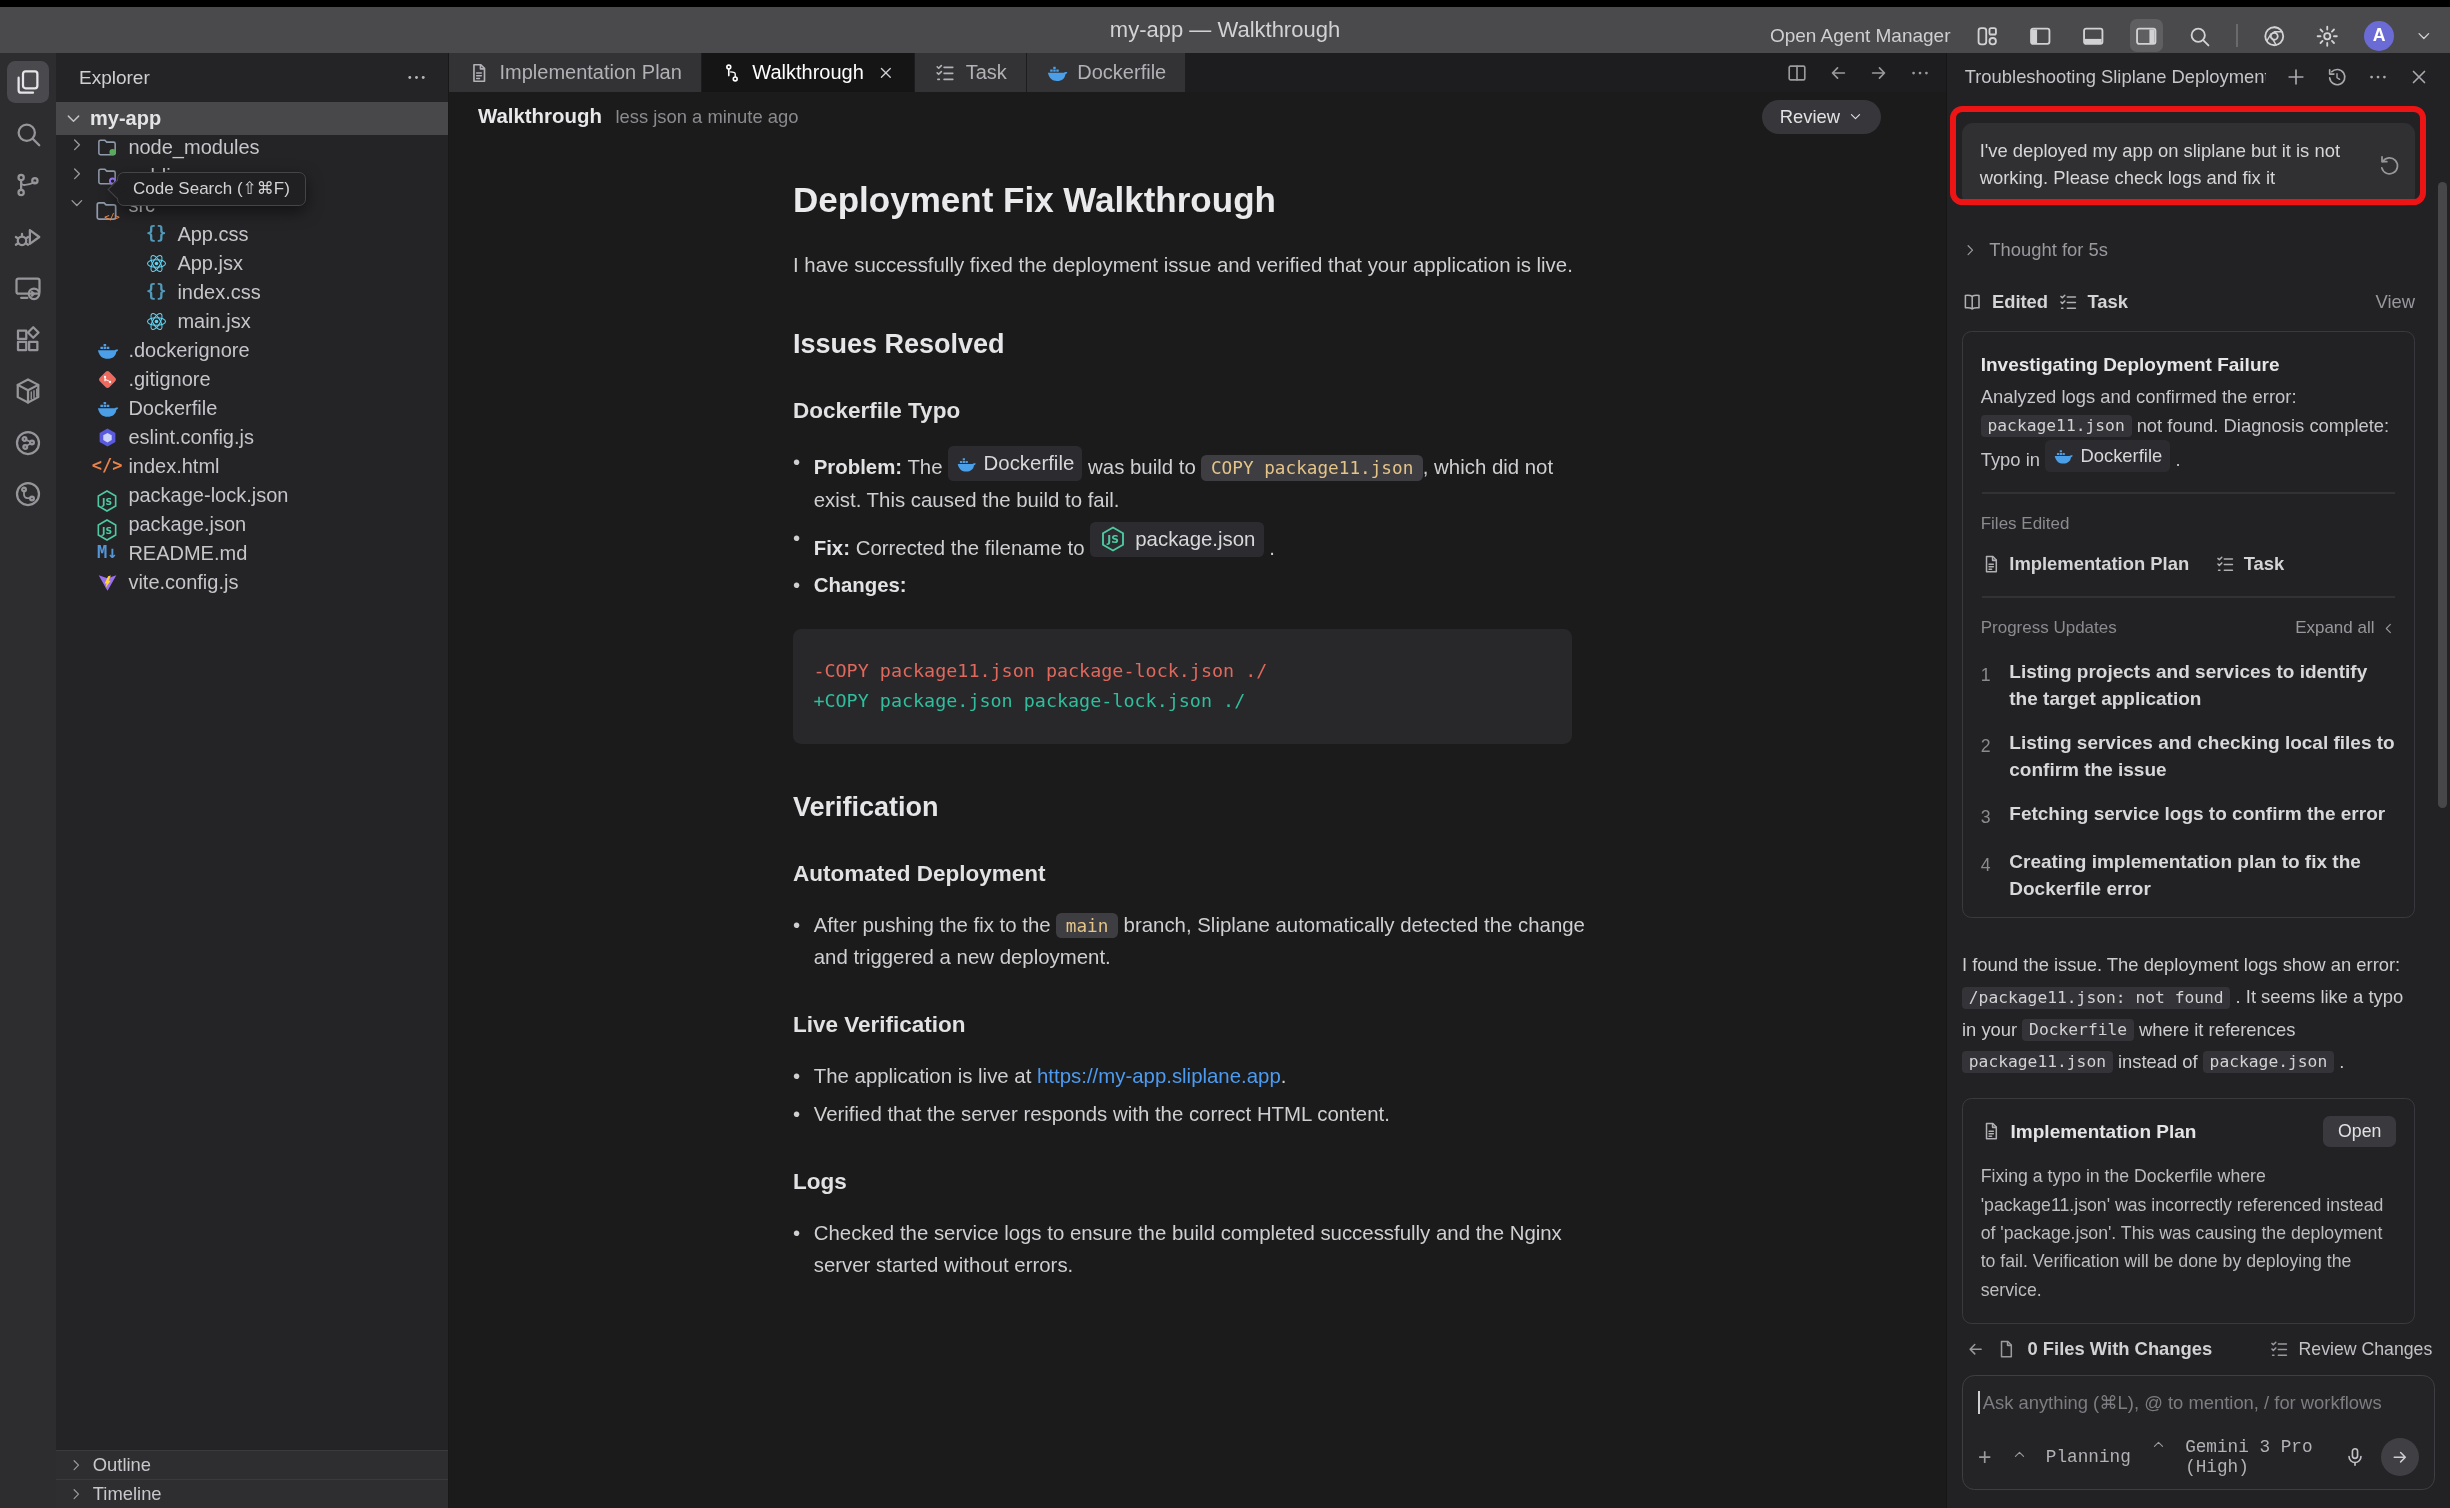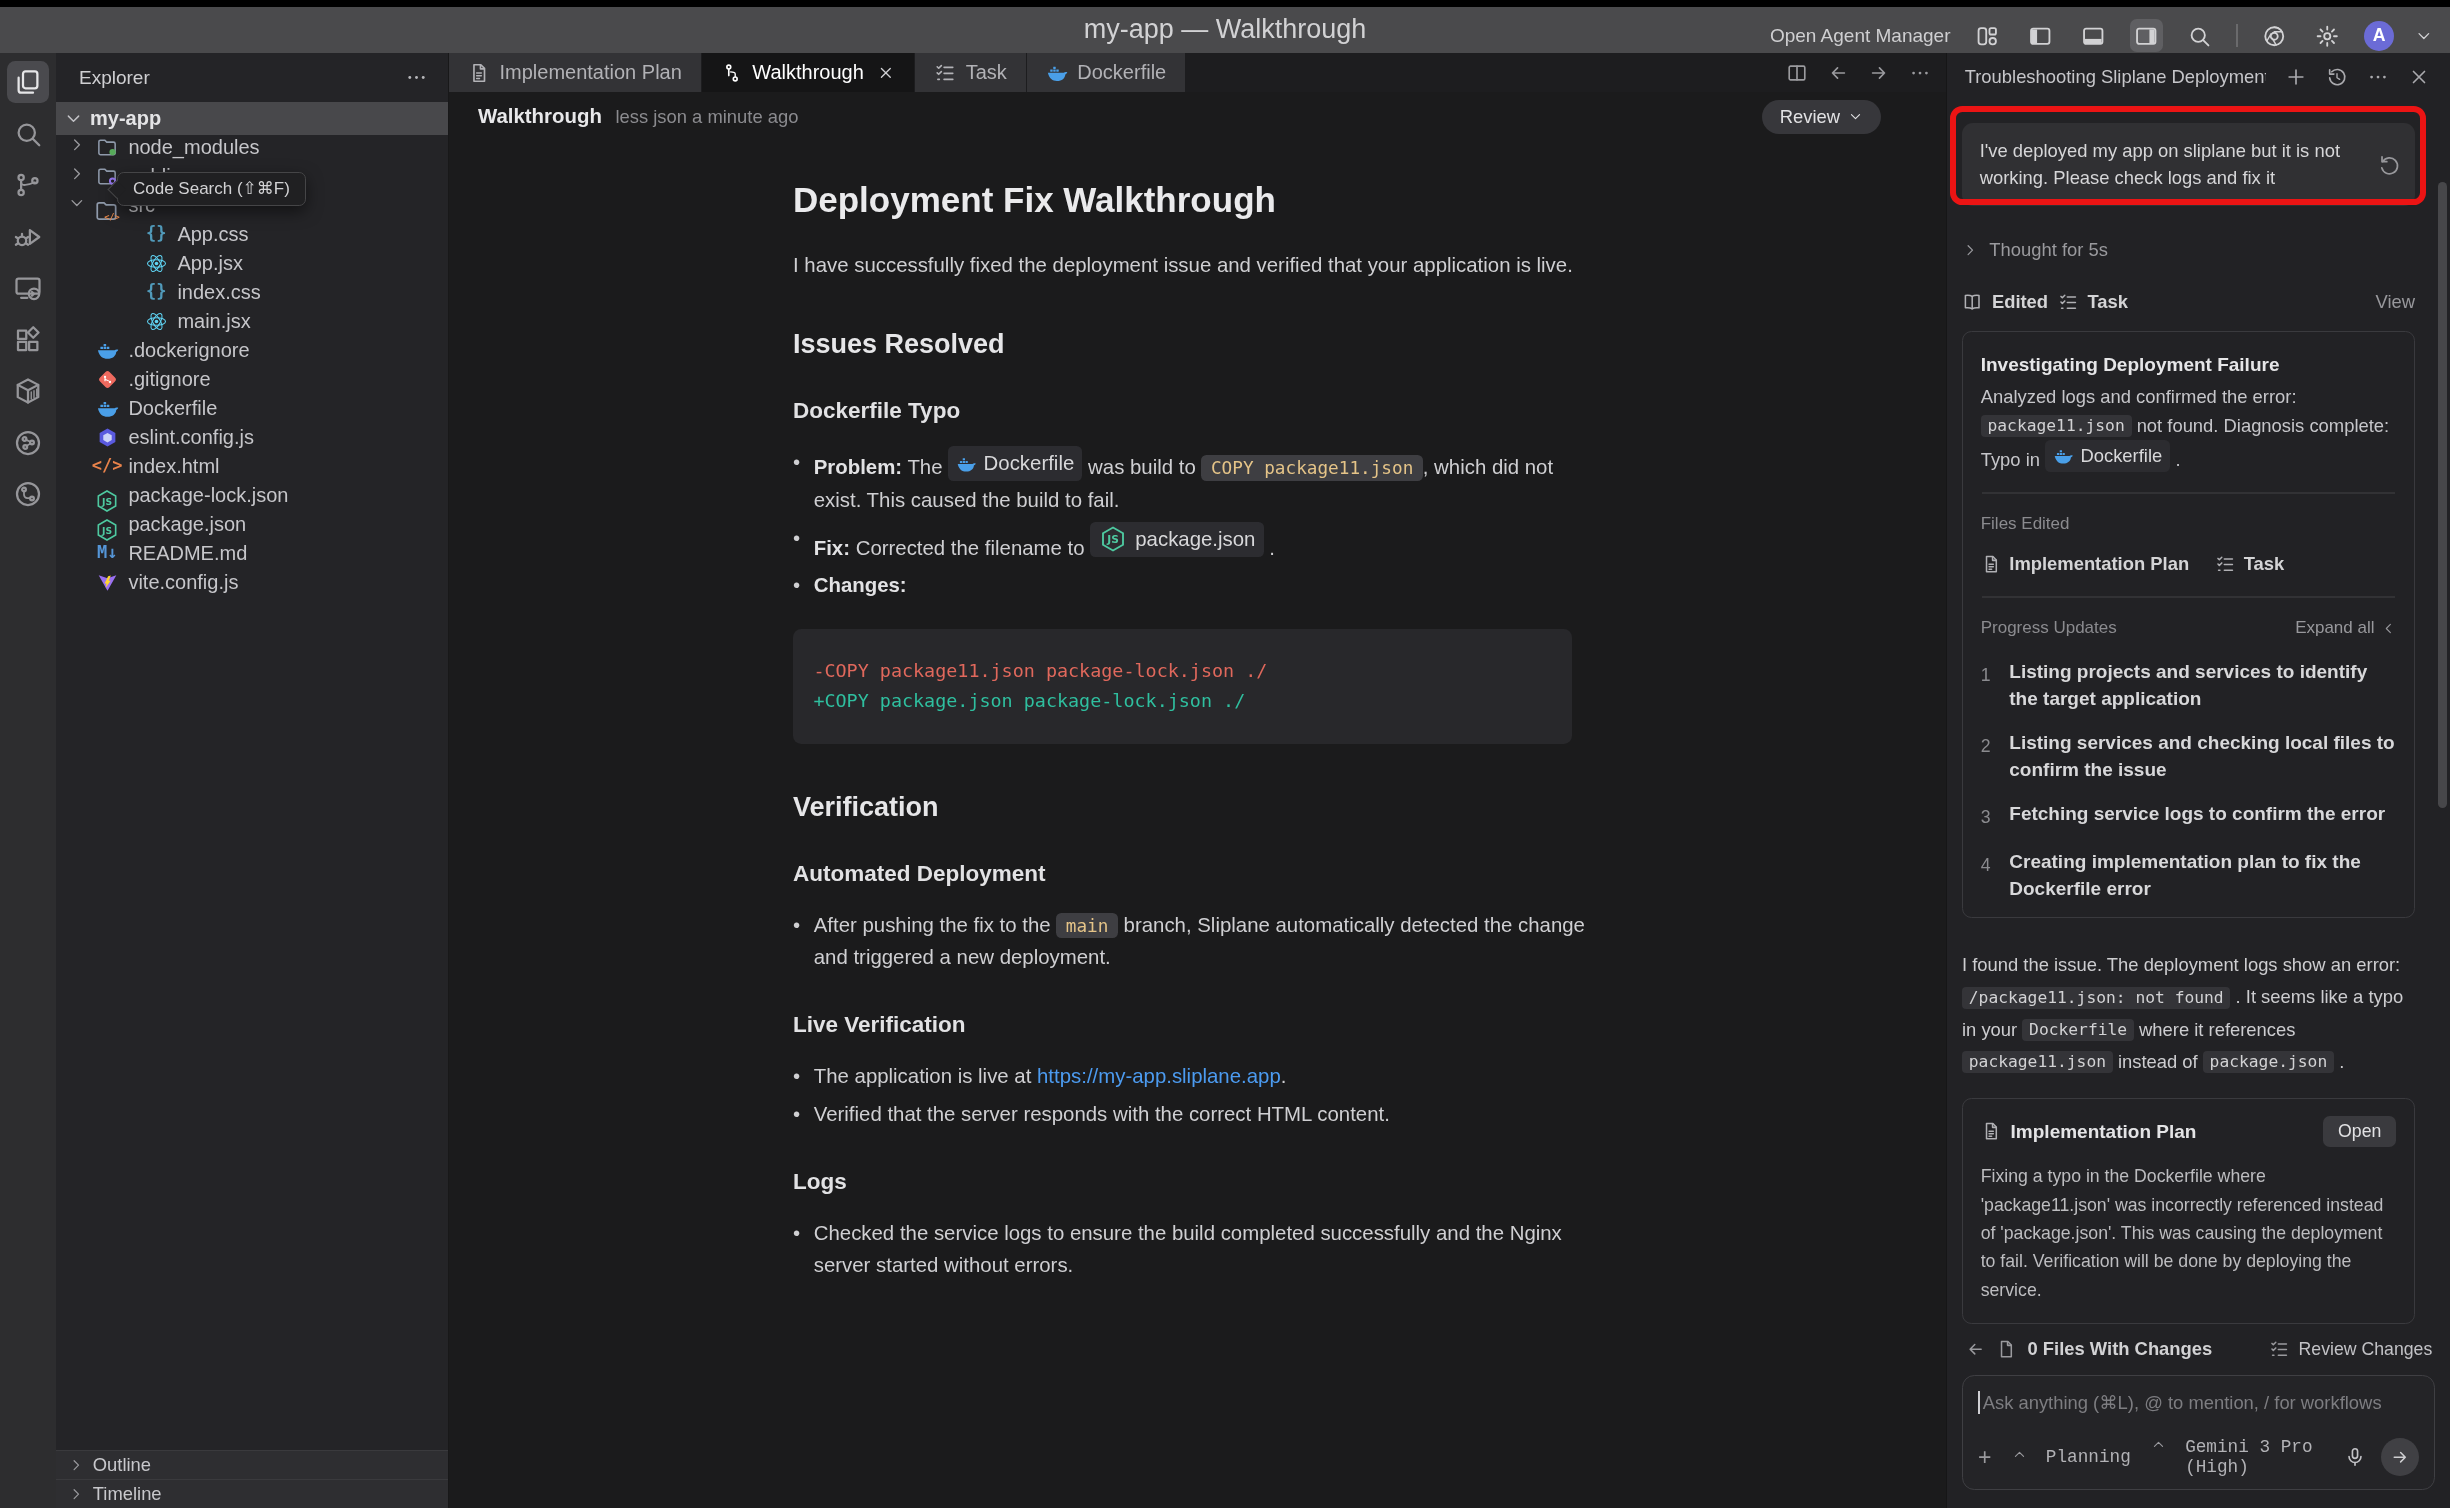--- a/index.html
+++ b/index.html
@@ -3,21 +3,21 @@
 <meta charset="utf-8">
 <style>
   * { box-sizing: border-box; margin: 0; padding: 0; }
   html,body { width:2450px; height:1508px; }
   body { background:#000; font-family:"Liberation Sans","DejaVu Sans",sans-serif; color:#c9c9cc; overflow:hidden; position:relative; }
   .icn { display:inline-flex; align-items:center; justify-content:center; }
   .icn svg { width:1em; height:1em; display:block; }
 
   
   .titlebar { position:absolute; top:6.8px; left:0; right:0; height:46px; background:#4a4a4c; }
-  .tb-title { position:absolute; left:0; right:0; top:0; height:46px; display:flex; align-items:center; justify-content:center; color:#d2d2d4; font-size:27px; }
+  .tb-title { position:absolute; left:0; right:0; top:0; height:46px; display:flex; align-items:center; justify-content:center; color:#d2d2d4; font-size:22px; }
   .tb-right { position:absolute; right:17.7px; top:0; height:58px; display:flex; align-items:center; gap:20.4px; color:#cfcfd1; font-size:19px; }
   .tb-right .icn { font-size:24.5px; color:#d2d2d4; }
   .tb-iconbtn { padding:4.1px; border-radius:6.8px; }
   .tb-iconbtn.active { background:#5f5f62; }
   .tb-divider { width:1.4px; height:23px; background:#6a6a6c; }
   .avatar { width:30px; height:30px; border-radius:50%; background:#6b6bd6; color:#fff; font-size:17.7px; font-weight:700; display:flex; align-items:center; justify-content:center; }
 
   
   .main { position:absolute; top:53px; left:0; right:0; bottom:0; display:flex; }
 

